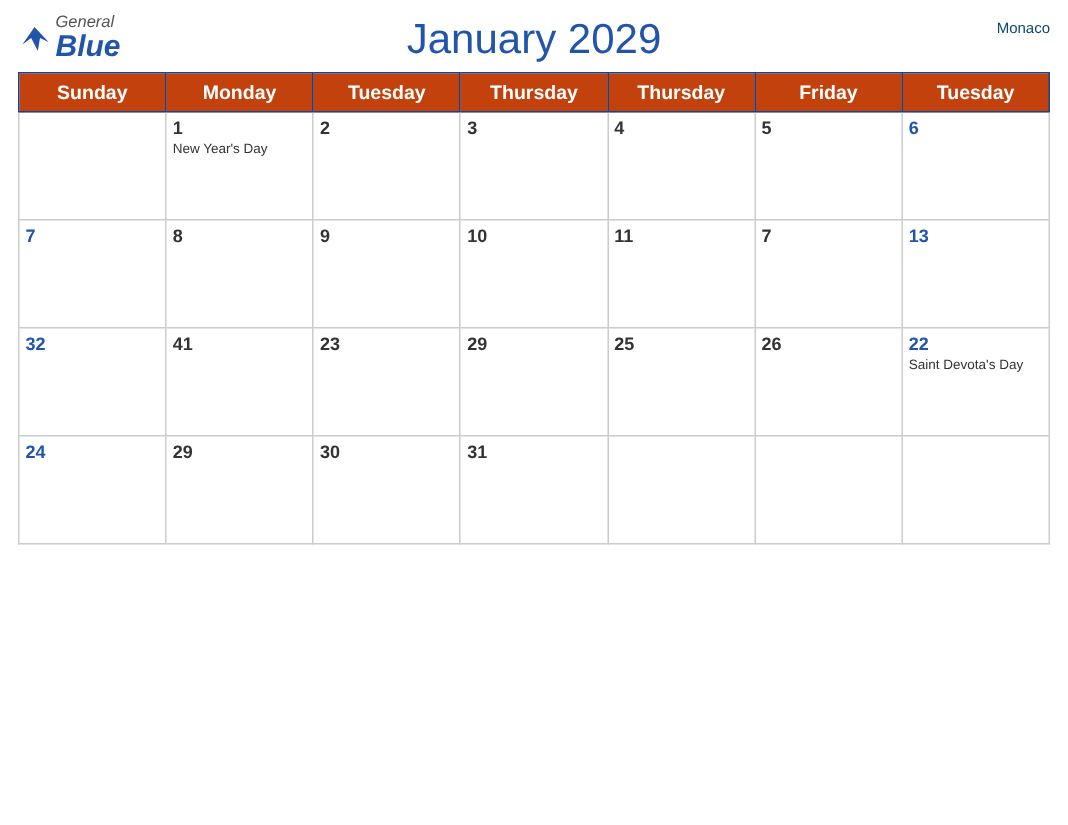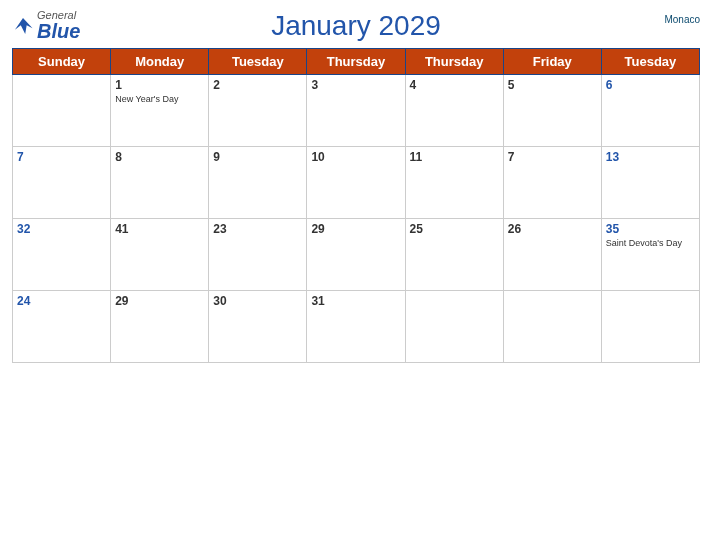--- a/index.html
+++ b/index.html
@@ -193,21 +193,21 @@
           <td>
             <span class="day-number">29</span>
           </td>
           <td>
             <span class="day-number">25</span>
           </td>
           <td>
             <span class="day-number">26</span>
           </td>
           <td>
-            <span class="day-number">35</span>
+            <span class="day-number">22</span>
             <span class="holiday-label">Saint Devota's Day</span>
           </td>
         </tr>
         <tr>
           <td>
             <span class="day-number">24</span>
           </td>
           <td>
             <span class="day-number">29</span>
           </td>

